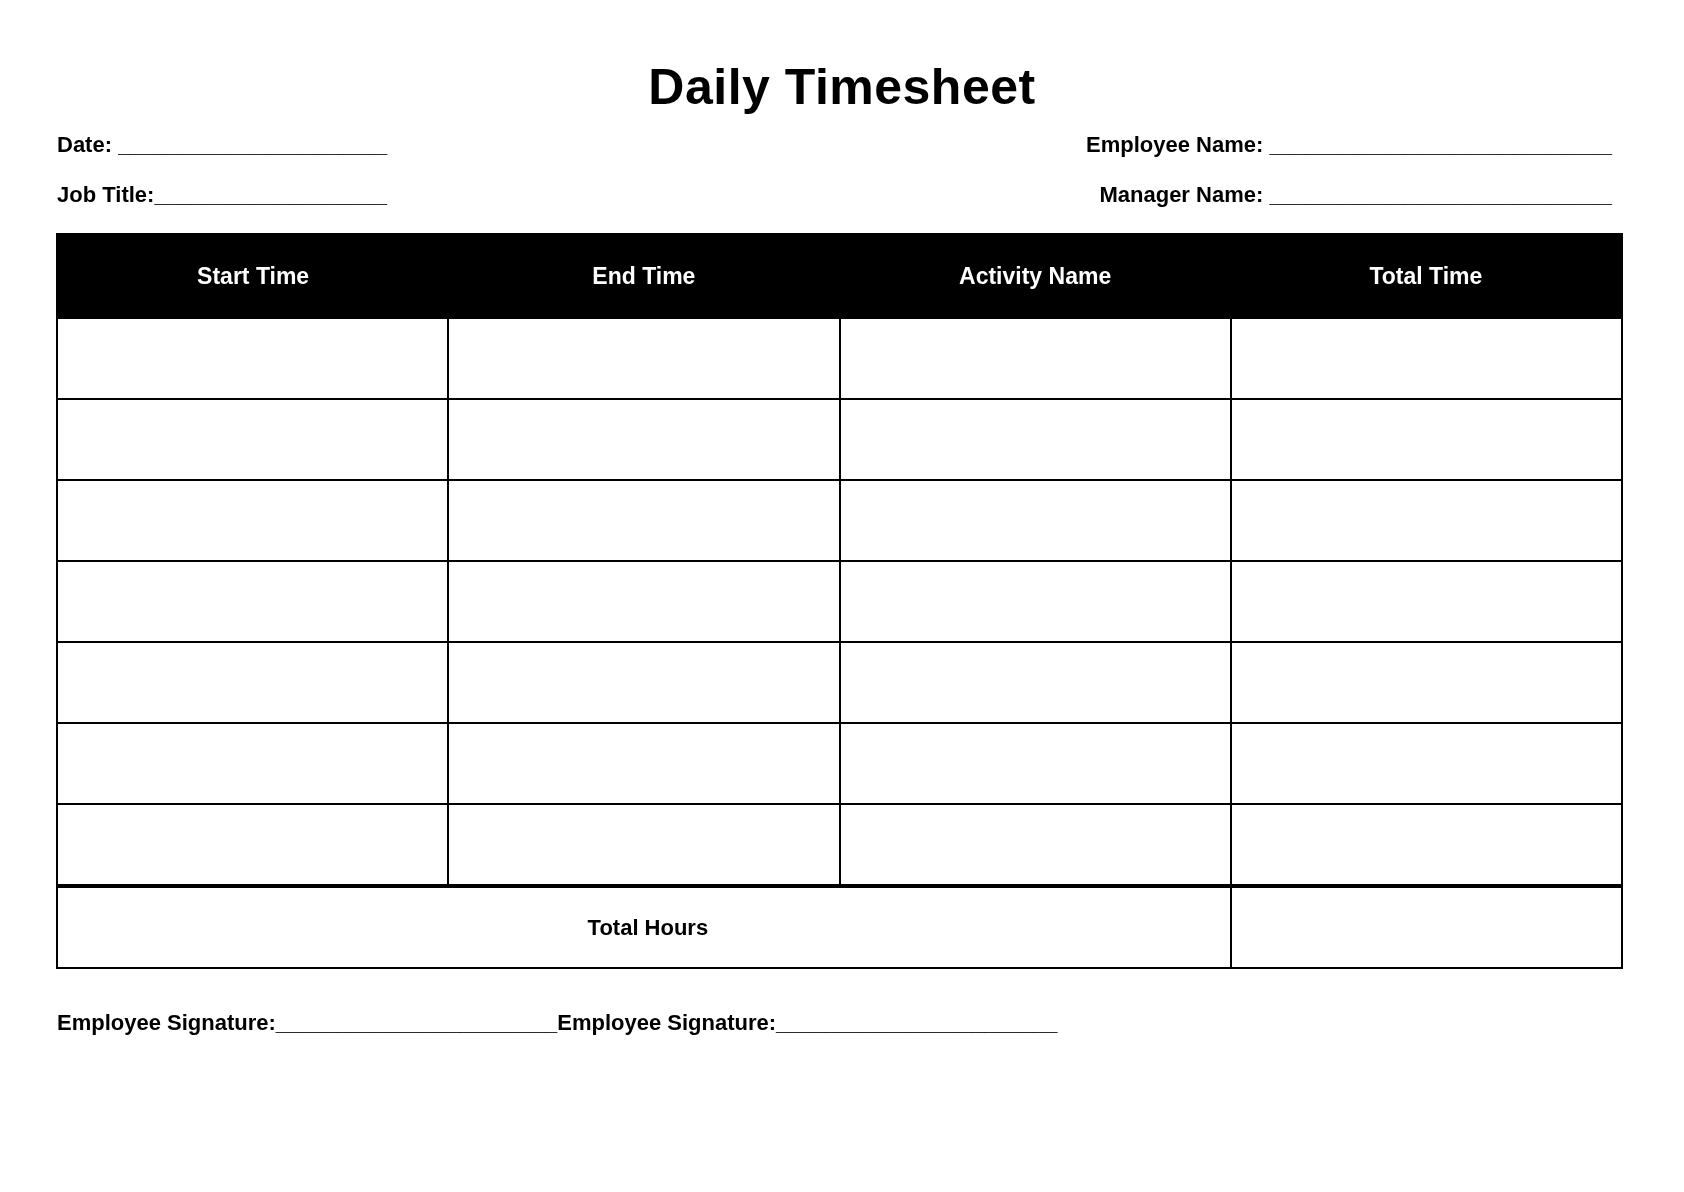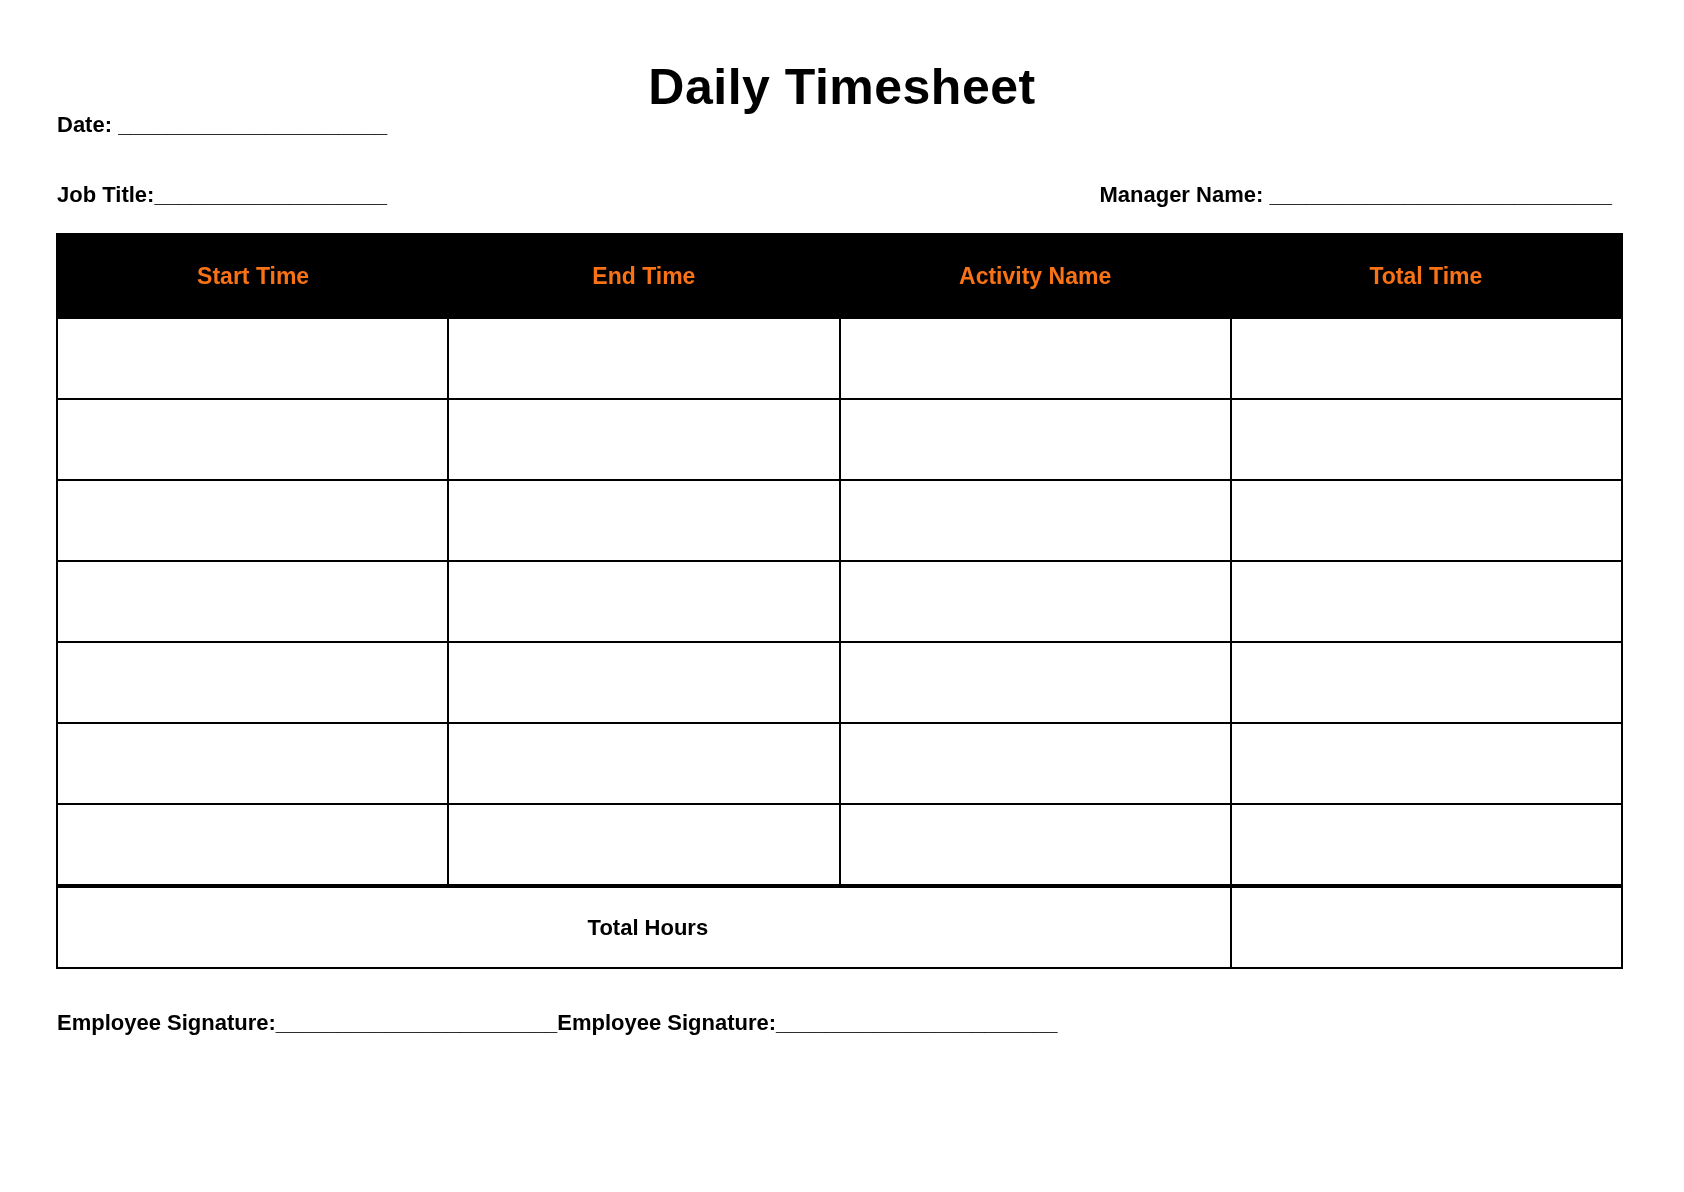--- a/index.html
+++ b/index.html
@@ -32,36 +32,36 @@
   .meta-row {
     position: absolute;
     left: 57px;
     right: 72px;
     display: flex;
     justify-content: space-between;
     font-size: 22px;
     line-height: 1.2;
     white-space: pre;
   }
-  .meta-row-1 { top: 112px; }
+  .meta-row-1 { top: 132px; }
   .meta-row-2 { top: 182px; gap: 36px; }
   .blank-line { letter-spacing: 0; }
 
   table.timesheet {
     position: absolute;
     top: 233px;
     left: 56px;
     width: 1567px;
     border-collapse: collapse;
     table-layout: fixed;
     border: 2px solid #000000;
   }
   table.timesheet th {
     background: #000000;
-    color: #f97316;
+    color: #ffffff;
     height: 82px;
     font-size: 23px;
     font-weight: 700;
     text-align: center;
     vertical-align: middle;
     padding: 0;
     border: none;
   }
   table.timesheet td {
     border: 2px solid #000000;
@@ -93,20 +93,21 @@
 </style>
 </head>
 <body>
 
 <div class="page">
 
   <h1 class="title">Daily Timesheet</h1>
 
   <div class="meta-row meta-row-1">
     <div class="field"><span>Date: </span><span class="blank-line">______________________</span></div>
+    <div class="field"><span>Employee Name: </span><span class="blank-line">____________________________</span></div>
   </div>
 
   <div class="meta-row meta-row-2">
     <div class="field"><span>Job Title:</span><span class="blank-line">___________________</span></div>
     <div class="field"><span>Manager Name: </span><span class="blank-line">____________________________</span></div>
   </div>
 
   <table class="timesheet">
     <thead>
       <tr>

